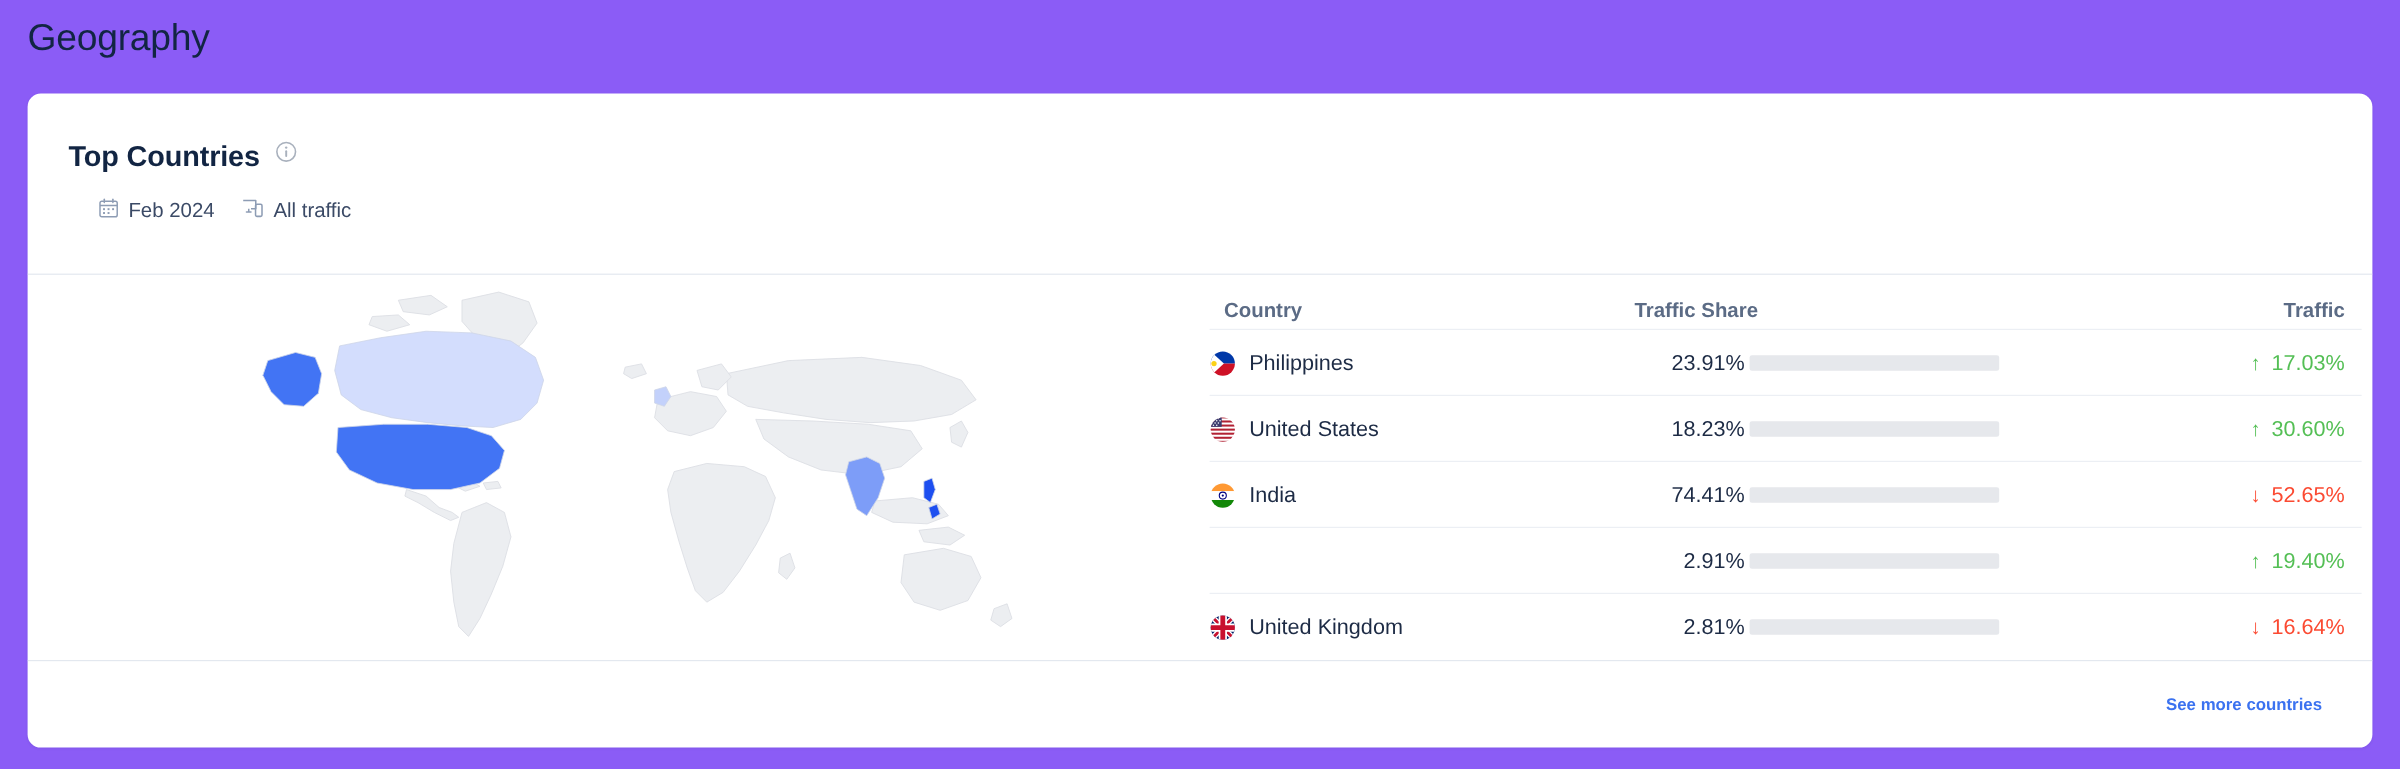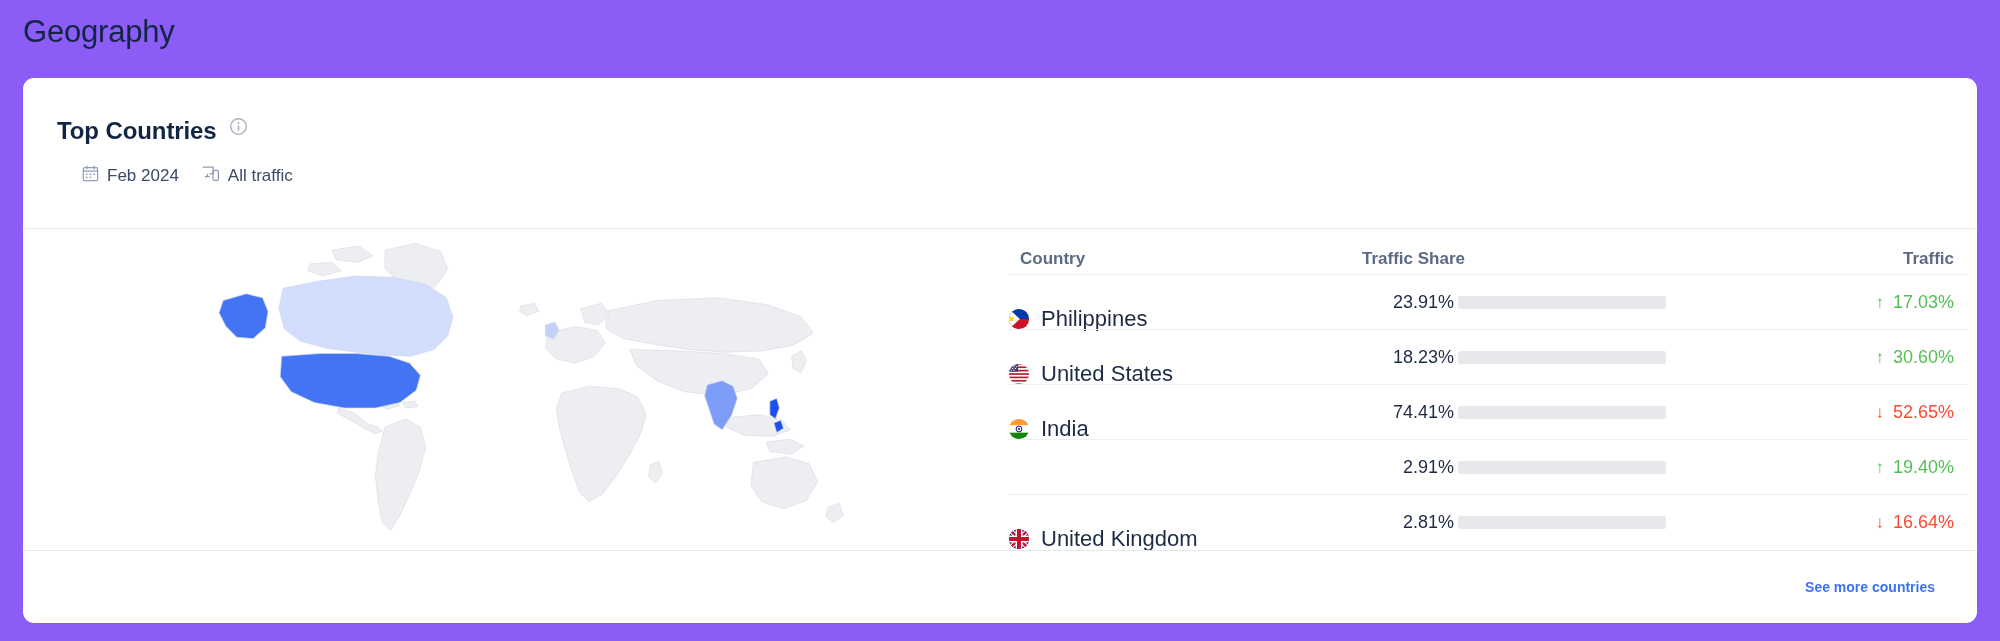--- a/index.html
+++ b/index.html
@@ -141,26 +141,26 @@
 
   .t-row {
     position: relative;
     height: 55px;
     border-top: 1px solid #eceff4;
   }
 
   .cell-country {
     position: absolute;
     left: 0;
-    top: 16px;
+    top: 0;
     height: 55px;
     display: flex;
     align-items: center;
     gap: 11px;
-    font-size: 22px;
+    font-size: 18px;
     color: #1d2b45;
     white-space: nowrap;
   }
 
   .flag { width: 22px; height: 22px; display: block; flex: none; }
 
   .cell-pct {
     position: absolute;
     left: 364px;
     top: 0;

